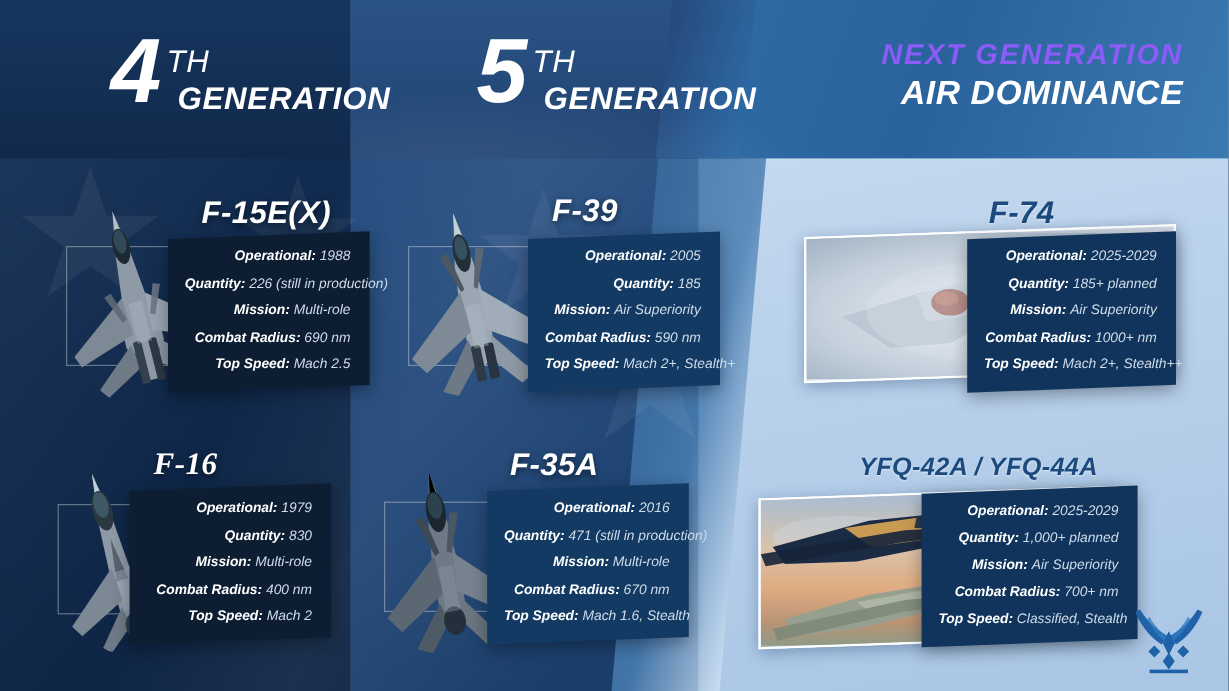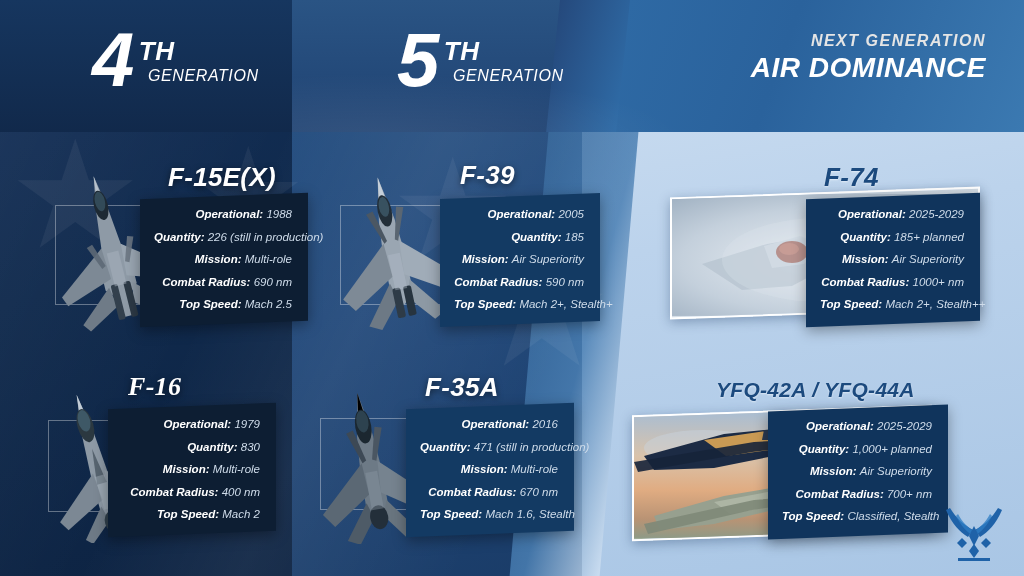--- a/index.html
+++ b/index.html
@@ -47,29 +47,29 @@
     position:absolute; left:292px; top:0; width:430px; height:132px;
     background:radial-gradient(120% 90% at 20% 110%, rgba(255,255,255,.10) 0%, rgba(255,255,255,0) 60%);
     pointer-events:none;
   }
 
   .gen-title { position:absolute; color:#fff; font-style:italic; font-weight:bold; letter-spacing:.5px; }
   .gen-num {
     font-size:76px; line-height:.8; font-weight:bold; font-style:italic;
     display:inline-block; vertical-align:baseline;
   }
-  .gen-ord { font-size:26px; font-weight:bold; font-style:italic; display:inline-block; vertical-align:top; margin-top:6px; }
-  .gen-word { font-size:16px; font-weight:normal; font-style:italic; letter-spacing:.6px; white-space:nowrap; }
+  .gen-ord { font-size:26px; font-weight:normal; font-style:italic; display:inline-block; vertical-align:top; margin-top:6px; }
+  .gen-word { font-size:26px; font-weight:bold; font-style:italic; letter-spacing:.6px; white-space:nowrap; }
 
   .g1 { left:92px; top:30px; }
   .g2 { left:397px; top:30px; }
   .g1 .numrow, .g2 .numrow { display:flex; align-items:flex-start; gap:4px; }
 
   .g3 { right:38px; top:32px; text-align:right; }
-  .g3 .ng-small { font-size:16px; font-weight:bold; letter-spacing:1.5px; color:#e5e5e5; }
+  .g3 .ng-small { font-size:24px; font-weight:bold; letter-spacing:1.5px; color:#8b5cf6; }
   .g3 .ng-big { font-size:28px; font-weight:bold; font-style:italic; letter-spacing:.5px; color:#fff; margin-top:2px; }
 
   
   .entry { position:absolute; }
   .entry-title {
     position:absolute; font-style:italic; font-weight:bold; font-size:26px;
     color:#ffffff; white-space:nowrap; letter-spacing:.3px;
     text-shadow:0 2px 6px rgba(0,0,0,.55);
   }
   .entry-title.dark { color:#1c4a7e; text-shadow:0 1px 2px rgba(255,255,255,.55); }

